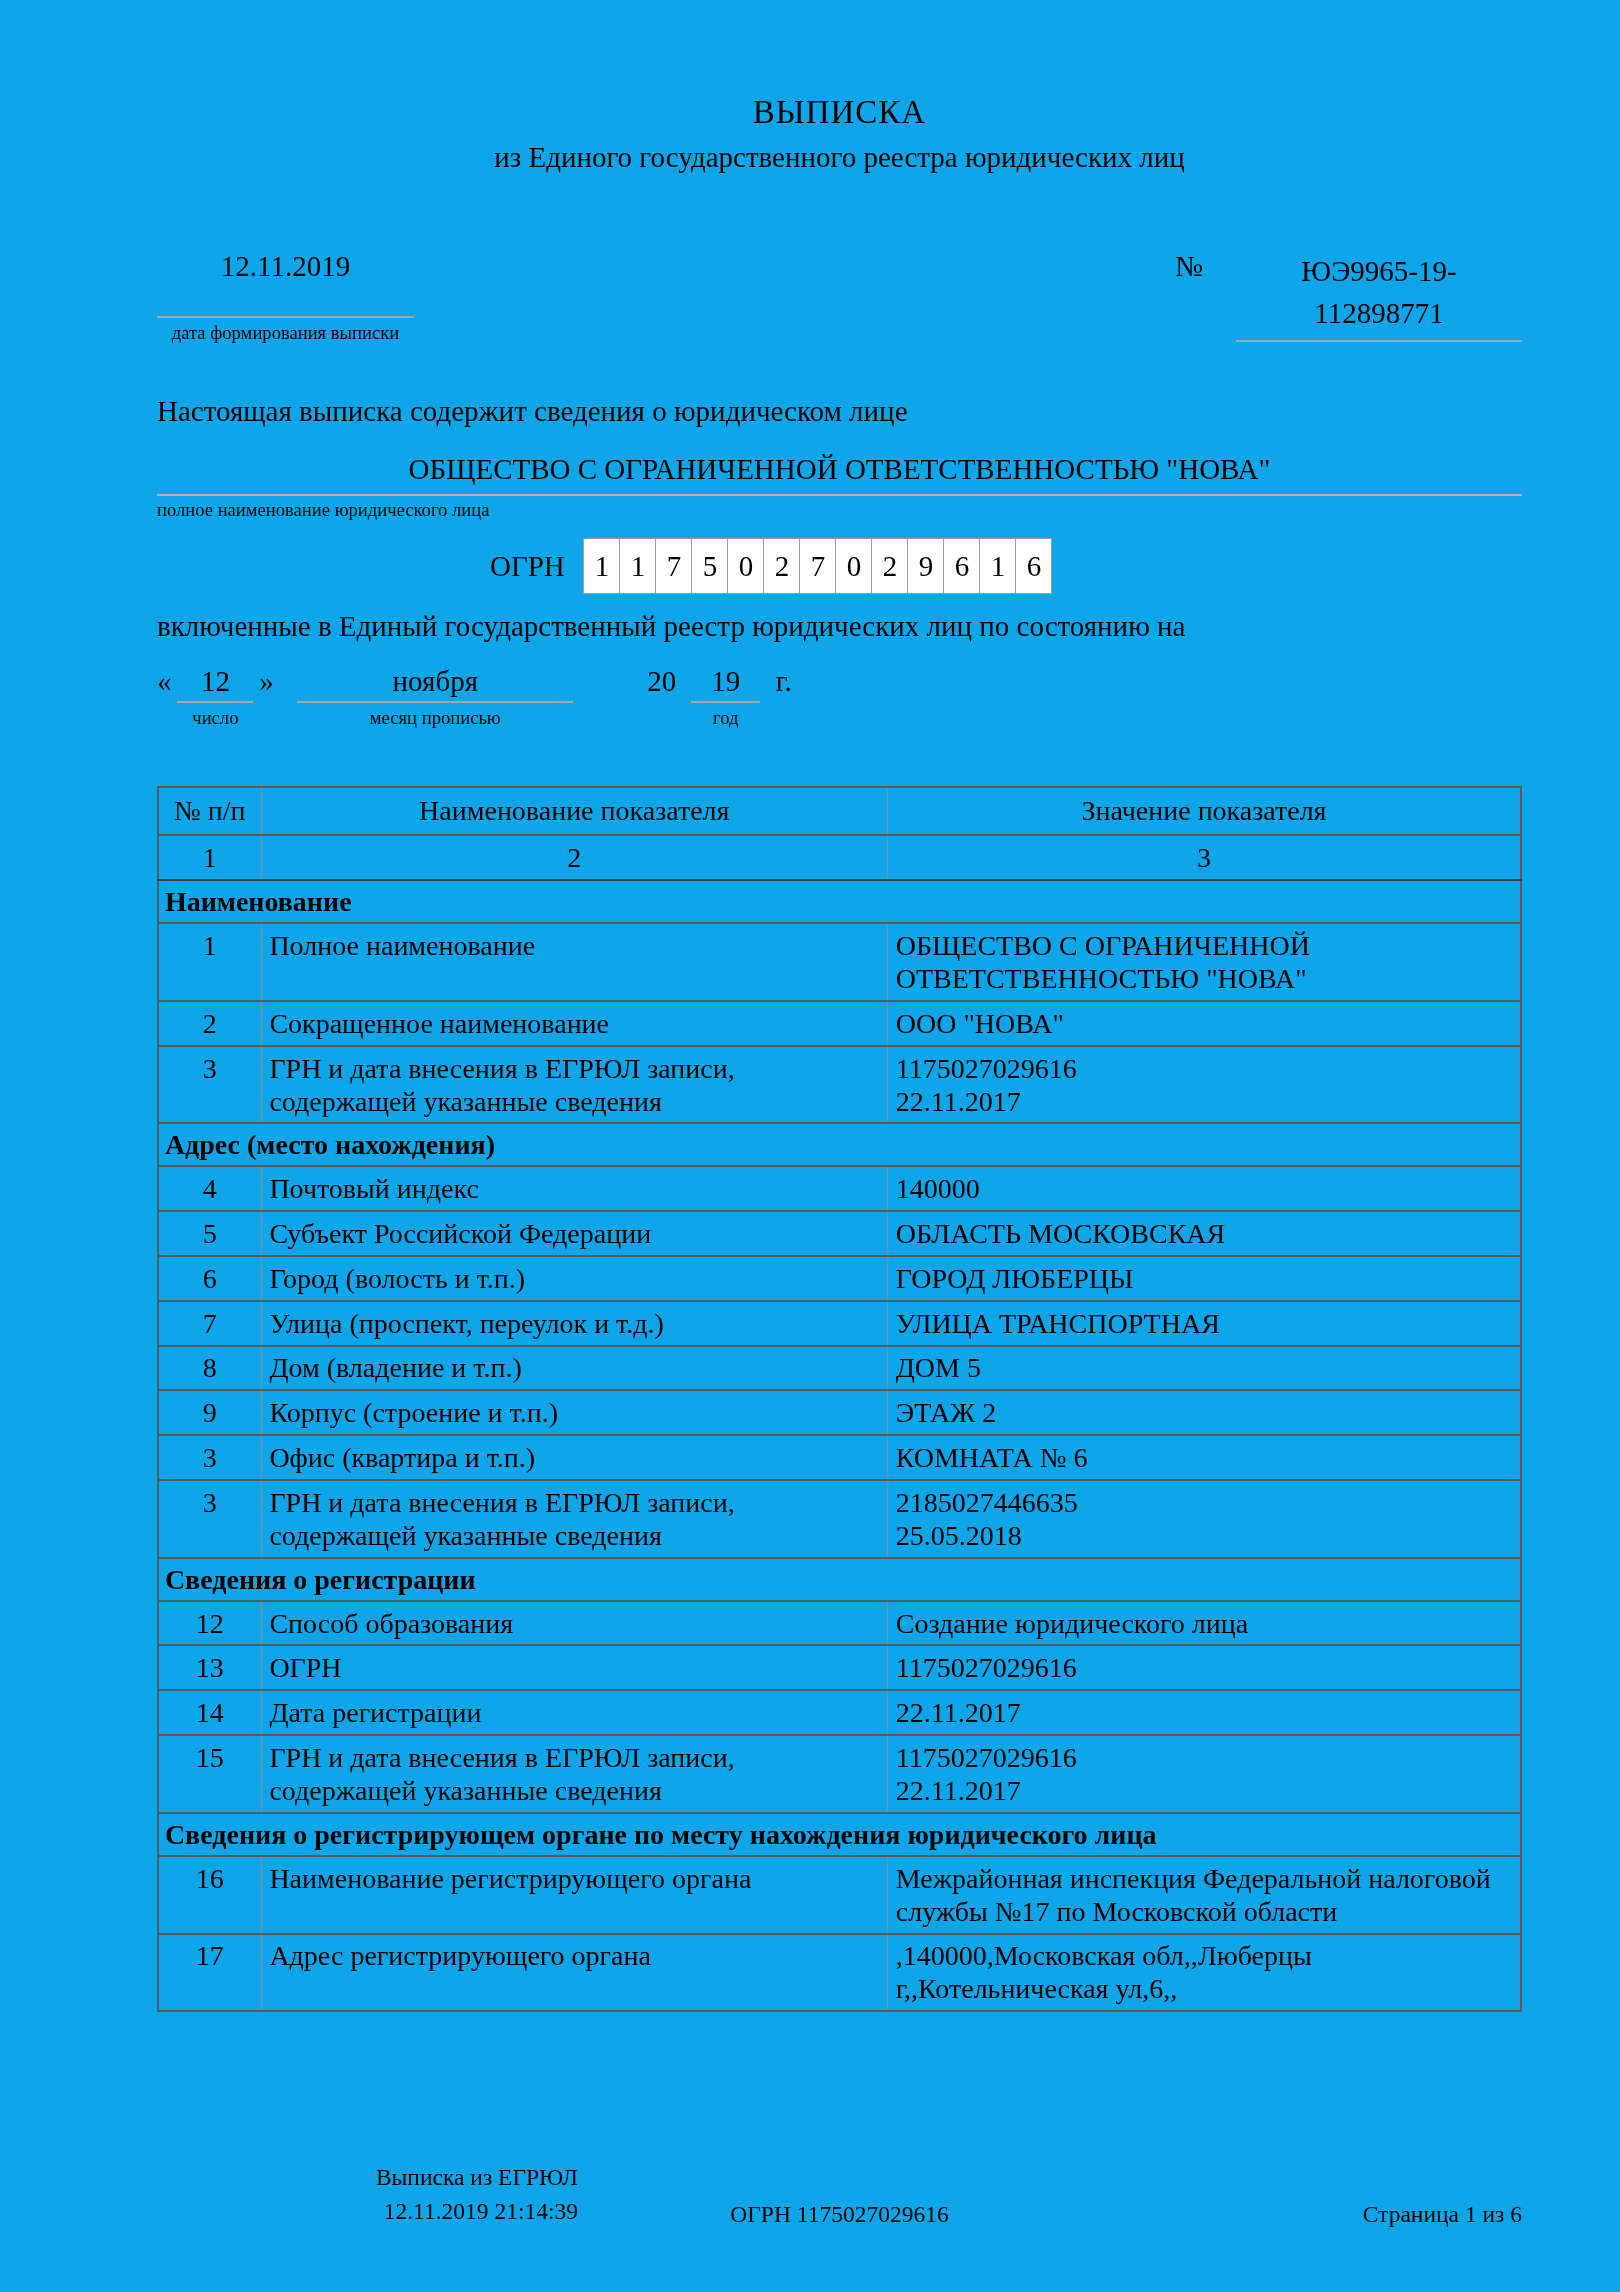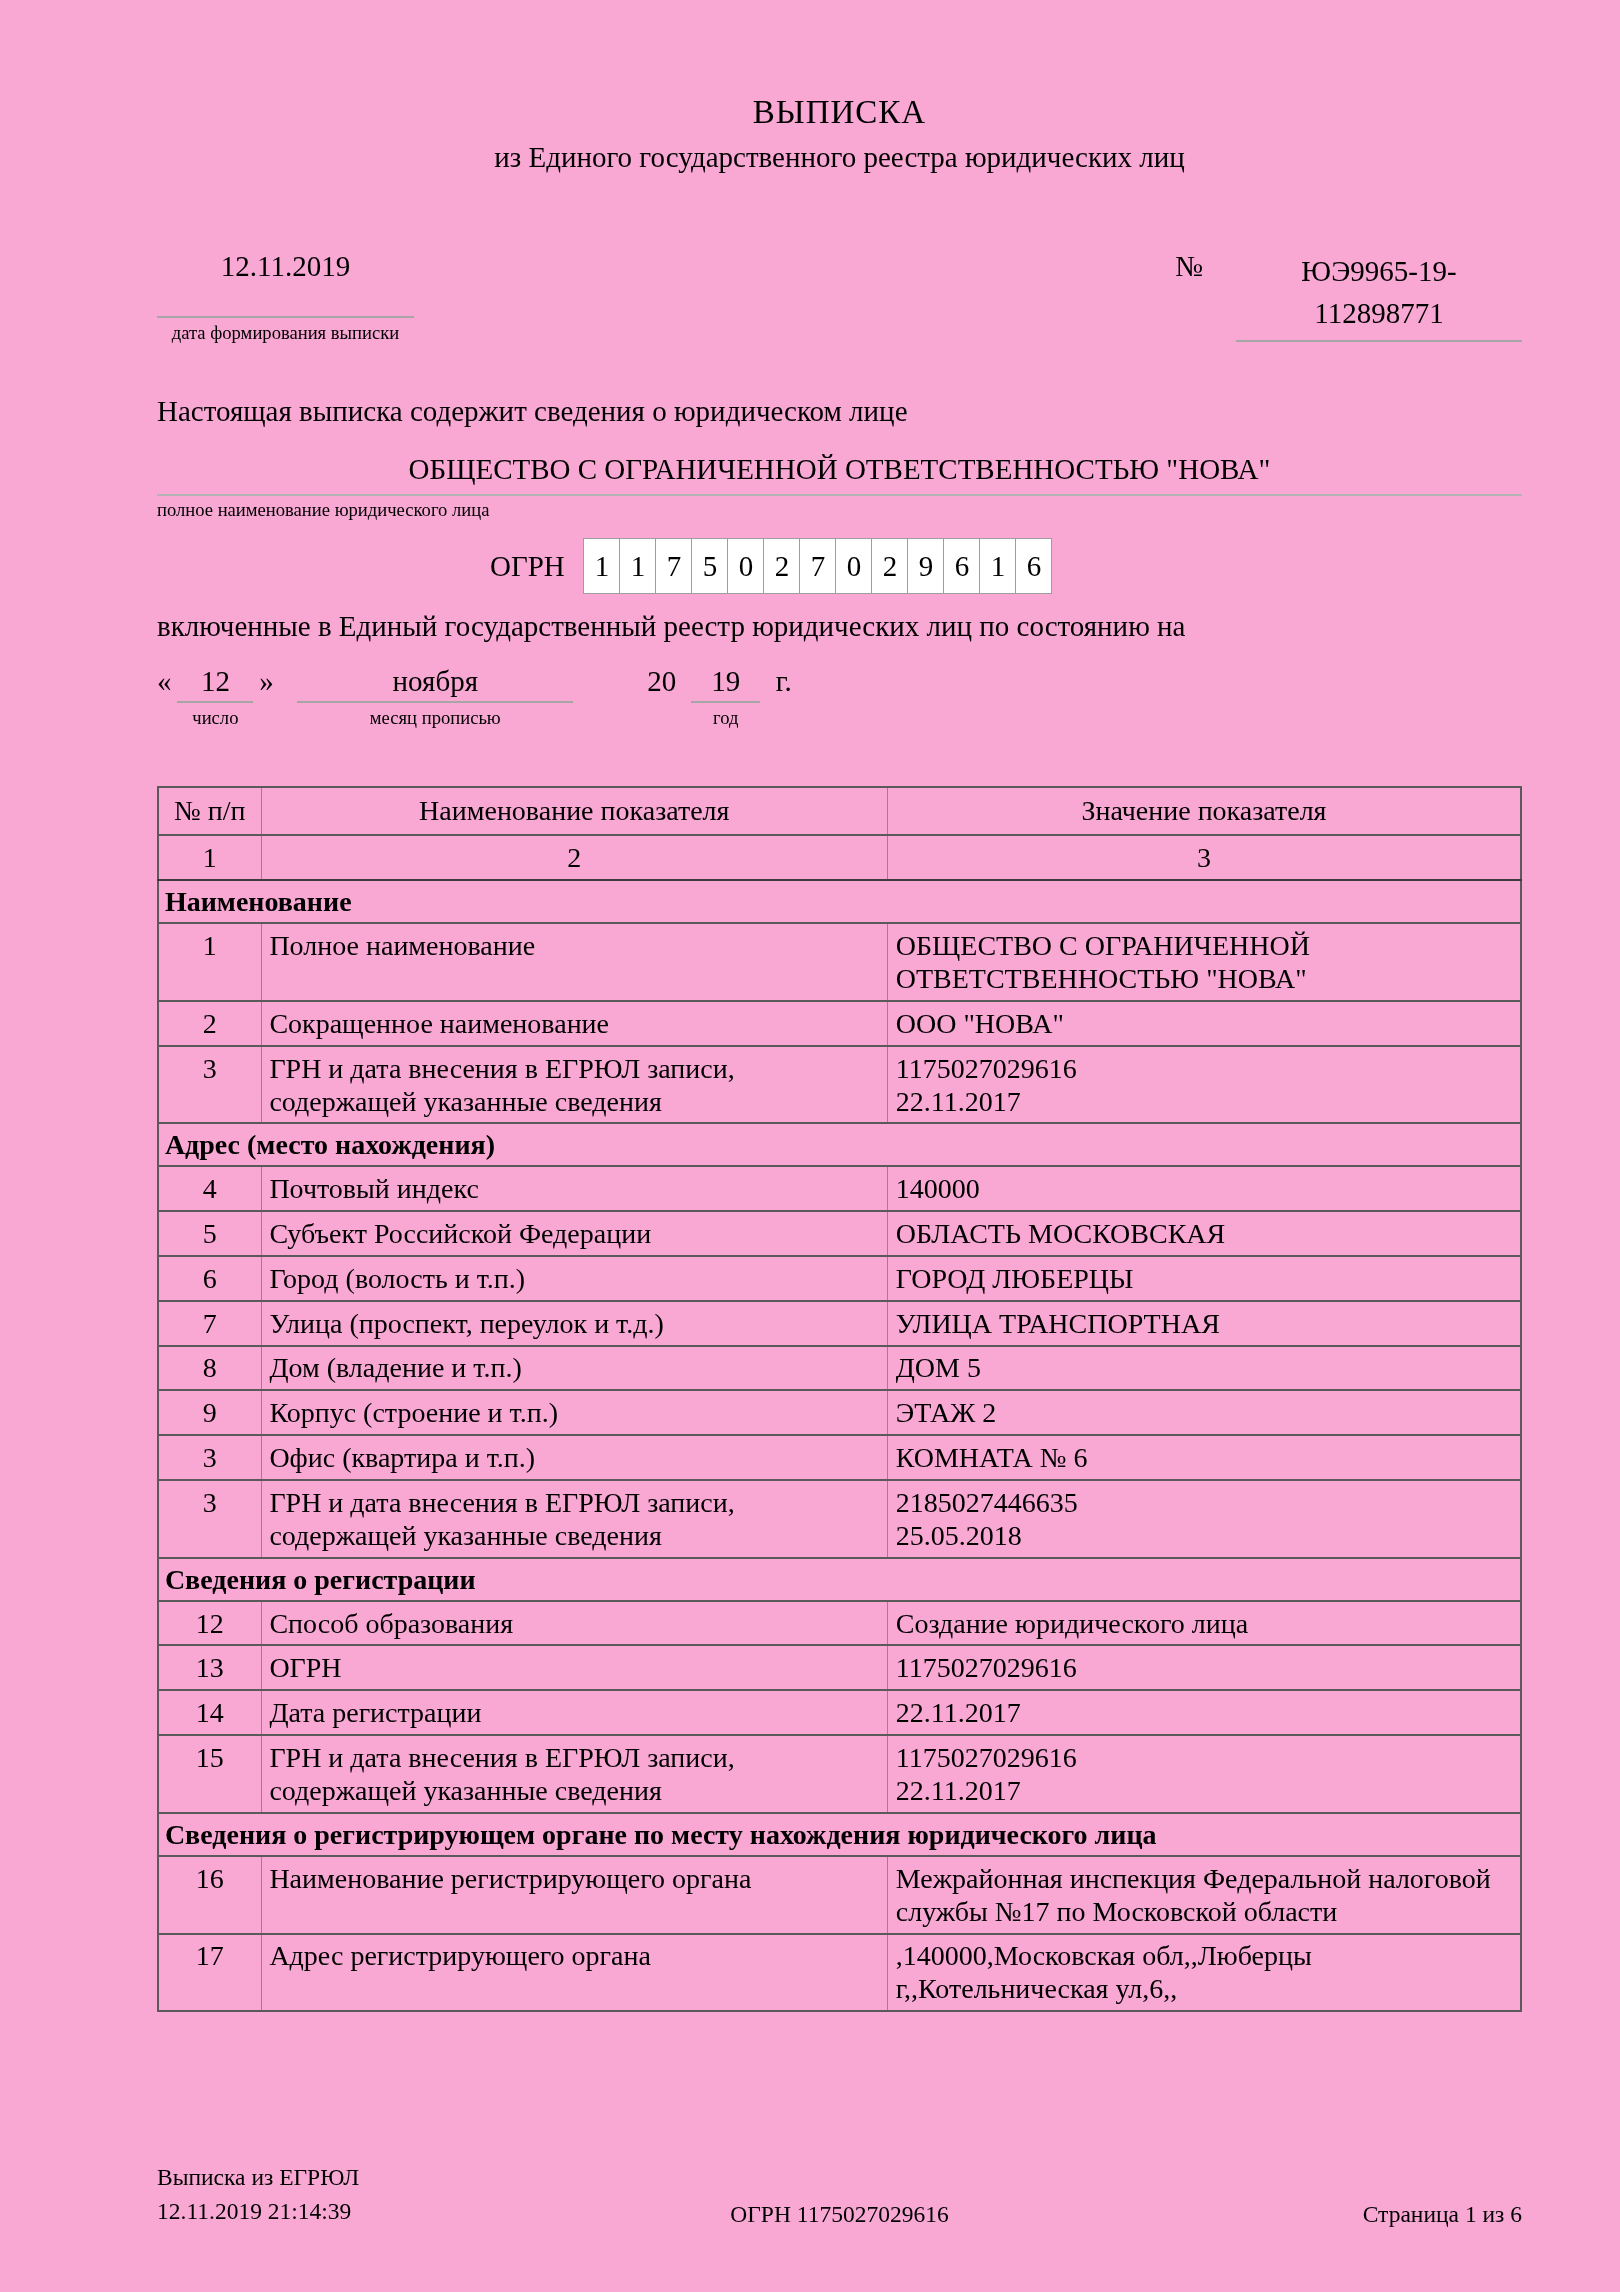--- a/index.html
+++ b/index.html
@@ -1,21 +1,21 @@
 <!DOCTYPE html>
 <html><head>
 <meta charset="utf-8">
 <style>
   html,body { margin:0; padding:0; background:#ffffff; }
   .page {
     position:relative;
     width:1620px; height:2293px;
     box-sizing:border-box;
     padding:0 98px 0 157px;
-    background:#f9a8d4;
+    background:#0ea5e9;
     color:#000;
     font-family:"Liberation Serif","DejaVu Serif",serif;
     overflow:hidden;
   }
   .doc-title  { margin-top:94px;  text-align:center; font-size:33px; letter-spacing:1px; }
   .doc-subtitle { margin-top:9.8px; text-align:center; font-size:29px; }
 
   .header-row { margin-top:76px; display:flex; justify-content:space-between; align-items:flex-start; }
   .formation { width:257px; text-align:center; }
   .formation-date { font-size:29px; }
@@ -78,21 +78,21 @@
   tr.nums-row td { text-align:center; border-bottom:2.9px solid #3d3d3d; }
   tr.section-row td {
     border-left:2px solid #5a5a5a; border-right:2px solid #5a5a5a;
     text-align:left; font-weight:bold; padding:3.9px 5.9px;
   }
 
   .footer {
     position:absolute; top:2160px; left:157px; right:98px;
     display:flex; align-items:flex-end; font-size:23.5px;
   }
-  .footer-left  { width:421px; text-align:left; line-height:1.45; }
+  .footer-left  { width:421px; text-align:right; line-height:1.45; }
   .footer-center{ flex:1; text-align:center; }
   .footer-right { width:421px; text-align:right; }
 </style>
 </head>
 <body>
 
 <div class="page">
 
   <div class="doc-title">ВЫПИСКА</div>
   <div class="doc-subtitle">из Единого государственного реестра юридических лиц</div>

